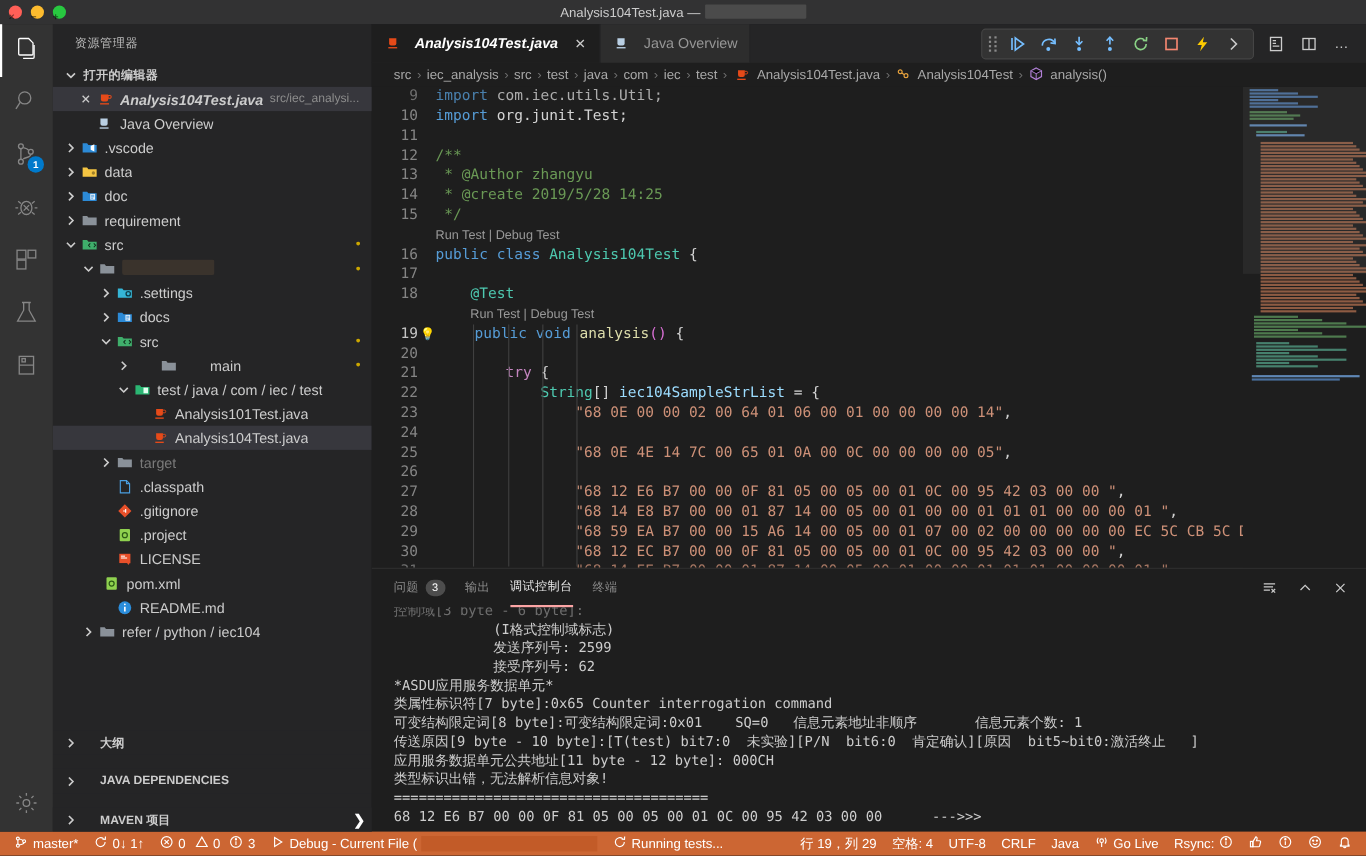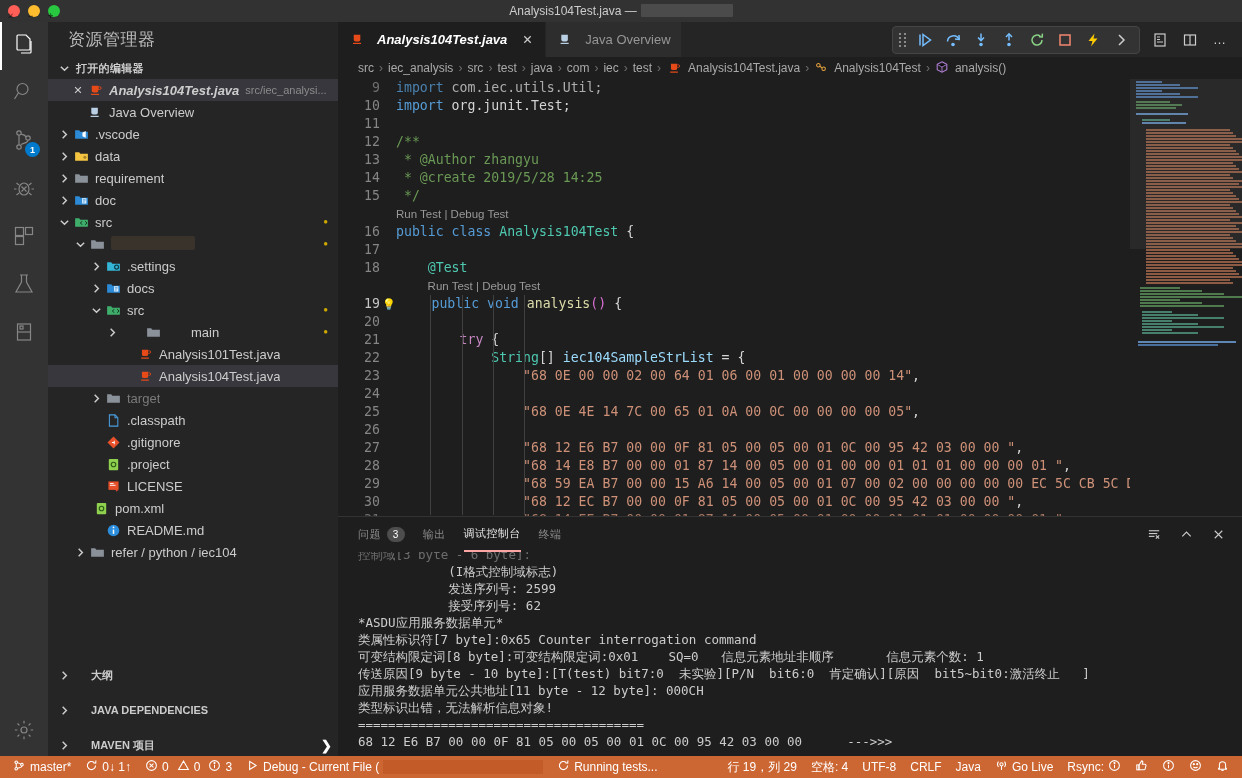--- a/index.html
+++ b/index.html
@@ -56,21 +56,21 @@
   }
   .act-spacer { flex: 1 1 auto; }
 
   
   .sidebar {
     width: 290px; background: #252526; flex: 0 0 290px; display: flex; flex-direction: column;
     min-height: 0; font-size: 13px;
   }
   .sb-title {
     height: 35px; display: flex; align-items: center; padding: 0 20px;
-    font-size: 17px; letter-spacing: .5px; color: #bbbbbb;
+    font-size: 11px; letter-spacing: .5px; color: #bbbbbb;
     flex: 0 0 35px;
   }
   .sb-section-head {
     height: 22px; display: flex; align-items: center; gap: 4px;
     font-size: 11px; font-weight: bold; color: #cccccc; padding-left: 8px;
     letter-spacing: .3px; flex: 0 0 22px;
   }
   .chev { width: 16px; height: 16px; display:inline-flex; align-items:center; justify-content:center; color:#cccccc;}
   .chev svg { width: 11px; height: 11px; stroke: currentColor; fill:none; stroke-width: 1.6; }
   .chev.right svg { transform: rotate(-90deg); }
@@ -345,41 +345,41 @@
             <span class="label">data</span>
           </div>
           <div class="row" style="padding-left: 8px;">
             <span class="chev right">
               <svg viewBox="0 0 12 12">
                 <polyline points="2,4 6,8 10,4" stroke="currentColor" fill="none" stroke-width="1.6"></polyline>
               </svg>
             </span>
             <span class="ficon">
               <svg viewBox="0 0 16 16">
-                <path d="M1.2 3.5h4.3l1.3 1.6h8v7.4H1.2z" fill="#8a9199"></path>
-              </svg>
-            </span>
-            <span class="label">requirement</span>
-          </div>
-          <div class="row" style="padding-left: 8px;">
-            <span class="chev right">
-              <svg viewBox="0 0 12 12">
-                <polyline points="2,4 6,8 10,4" stroke="currentColor" fill="none" stroke-width="1.6"></polyline>
-              </svg>
-            </span>
-            <span class="ficon">
-              <svg viewBox="0 0 16 16">
                 <path d="M1.2 3.5h4.3l1.3 1.6h8v7.4H1.2z" fill="#2c8ad6"></path>
                 <rect x="8.6" y="5.6" width="4.6" height="5.6" fill="#e8f1fa"></rect>
                 <path d="M9.4 7h3M9.4 8.4h3M9.4 9.8h2" stroke="#2c8ad6" stroke-width=".7"></path>
               </svg>
             </span>
             <span class="label">doc</span>
           </div>
           <div class="row" style="padding-left: 8px;">
+            <span class="chev right">
+              <svg viewBox="0 0 12 12">
+                <polyline points="2,4 6,8 10,4" stroke="currentColor" fill="none" stroke-width="1.6"></polyline>
+              </svg>
+            </span>
+            <span class="ficon">
+              <svg viewBox="0 0 16 16">
+                <path d="M1.2 3.5h4.3l1.3 1.6h8v7.4H1.2z" fill="#8a9199"></path>
+              </svg>
+            </span>
+            <span class="label">requirement</span>
+          </div>
+          <div class="row" style="padding-left: 8px;">
             <span class="chev">
               <svg viewBox="0 0 12 12">
                 <polyline points="2,4 6,8 10,4" stroke="currentColor" fill="none" stroke-width="1.6"></polyline>
               </svg>
             </span>
             <span class="ficon">
               <svg viewBox="0 0 16 16">
                 <path d="M1.2 3.5h4.3l1.3 1.6h8v7.4H1.2z" fill="#3fae6b"></path>
                 <path d="M8.6 6.6L6.9 8.5l1.7 1.9M12 6.6l1.7 1.9-1.7 1.9" stroke="#0f2b1b" stroke-width="1" fill="none"></path>
               </svg>
@@ -451,20 +451,34 @@
                 <polyline points="2,4 6,8 10,4" stroke="currentColor" fill="none" stroke-width="1.6"></polyline>
               </svg>
             </span>
             <span class="ficon">
               <svg viewBox="0 0 16 16">
                 <path d="M1.2 3.5h4.3l1.3 1.6h8v7.4H1.2z" fill="#8a9199"></path>
               </svg>
             </span>
             <span class="label">main</span>
             <span class="dot" style="font-size: 8px; line-height: 1;">●</span>
+          </div>
+          <div class="row" style="padding-left: 56px;">
+            <span class="chev">
+              <svg viewBox="0 0 12 12">
+                <polyline points="2,4 6,8 10,4" stroke="currentColor" fill="none" stroke-width="1.6"></polyline>
+              </svg>
+            </span>
+            <span class="ficon">
+              <svg viewBox="0 0 16 16">
+                <path d="M1.2 3.5h4.3l1.3 1.6h8v7.4H1.2z" fill="#2bb673"></path>
+                <rect x="9" y="5.8" width="4.4" height="5.4" fill="#e4fff1"></rect>
+              </svg>
+            </span>
+            <span class="label">test / java / com / iec / test</span>
           </div>
           <div class="row" style="padding-left: 72px;">
             <span class="chev"></span>
             <span class="ficon">
               <svg viewBox="0 0 16 16">
                 <path d="M4.2 3h6.6v4.6a2 2 0 0 1-2 2H6.2a2 2 0 0 1-2-2z" fill="#e64a19"></path>
                 <path d="M10.9 4.1h1.3a1.3 1.3 0 0 1 0 2.6h-1.3" fill="none" stroke="#e64a19" stroke-width=".9"></path>
                 <rect x="3.4" y="11.2" width="8.2" height="1.3" fill="#e64a19"></rect>
               </svg>
             </span>

